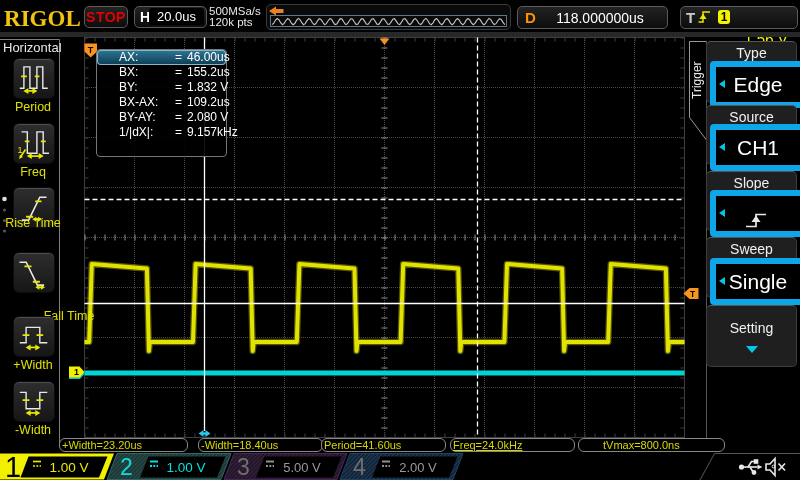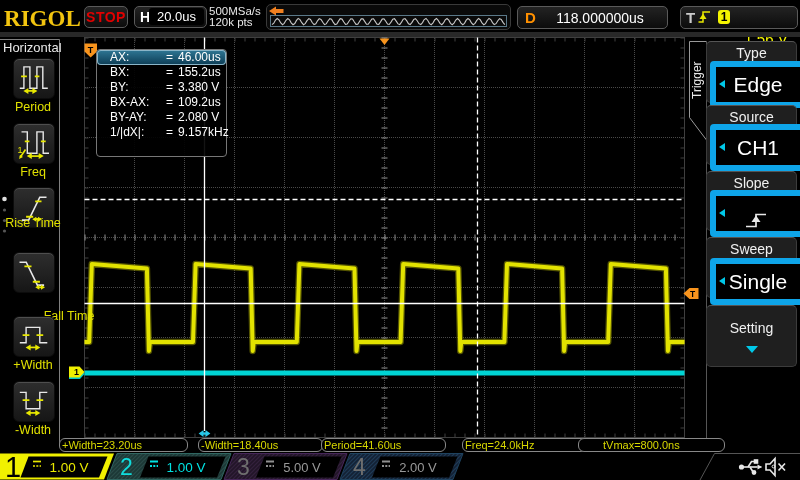--- a/index.html
+++ b/index.html
@@ -28,21 +28,21 @@
 .llab{left:0px;width:66px;text-align:center;font-size:12.5px;color:#e0e000;}
 
 .grp{left:706px;width:89px;background:#1f1f1f;border:1px solid #3c3c3c;border-top-color:#555;border-radius:5px;}
 .grp .lab{text-align:center;font-size:14px;color:#f0f0f0;padding-top:3px;}
 .vbox{left:710px;width:84px;height:35px;background:#000;border:6px solid #0ea5e9;border-radius:4px;color:#fff;font-size:21px;text-align:center;}
 .vbox .tri{position:absolute;left:3px;top:13px;width:0;height:0;border-top:4.5px solid transparent;border-bottom:4.5px solid transparent;border-right:6px solid #00c8e8;}
 #trigtab{left:690px;top:55px;width:14px;height:50px;color:#e8e8e8;font-size:12px;writing-mode:vertical-rl;transform:rotate(180deg);text-align:center;}
 
 .mbox{top:438px;height:12px;background:#000;border:1px solid #888;border-radius:6px;color:#d8d800;font-size:11px;line-height:12px;padding-left:2px;}
 .crow{height:15px;line-height:15px;white-space:nowrap;}
-.crow .cl{display:inline-block;width:56px;padding-left:13px;}
+.crow .cl{display:inline-block;width:56px;padding-left:22px;}
 .crow .ce{display:inline-block;width:12px;}
 .crow .cv{display:inline-block;}
 .crow.hl{background:linear-gradient(#2f7795,#0c3c54);border-radius:4px;box-shadow:0 0 0 1px #8ab5c8 inset;}
 </style>
 </head>
 <body>
 <div id="logo" class="abs">RIGOL</div>
 <div id="stop" class="abs tbox">STOP</div>
 <div id="hblk" class="abs tbox">
     <span class="h">H</span>
@@ -254,23 +254,23 @@
   </div>
 <div class="abs vbox" style="top:258px;"><span class="tri"></span><span style="line-height:35px;">Single</span></div>
 <div class="abs grp" style="top:305px;height:60px;">
     <div class="lab" style="padding-top:14px;">Setting</div>
 <div style="margin:10px auto 0;width:0;height:0;border-left:6px solid transparent;border-right:6px solid transparent;border-top:7px solid #00c8e8;"></div>
   </div>
 
 <div class="abs mbox" style="left:59px;width:125px;">+Width=23.20us</div>
 <div class="abs mbox" style="left:192px;width:121px;margin-left:6px;">-Width=18.40us</div>
 <div class="abs mbox" style="left:321px;width:121px;">Period=41.60us</div>
-<div class="abs mbox" style="left:462px;width:121px;">Freq=24.0kHz</div>
+<div class="abs mbox" style="left:450px;width:121px;text-decoration:underline;">Freq=24.0kHz</div>
 <div class="abs mbox" style="left:578px;width:121px;padding-left:24px;">tVmax=800.0ns</div>
 
 <div class="abs" id="curbox" style="left:96px;top:49px;width:129px;height:106px;background:rgba(0,0,0,.92);border:1px solid #777;border-radius:4px;font-size:12px;color:#fff;">
 <div class="crow hl"><span class="cl">AX:</span><span class="ce">=</span><span class="cv">46.00us</span></div>
 <div class="crow"><span class="cl">BX:</span><span class="ce">=</span><span class="cv">155.2us</span></div>
-<div class="crow"><span class="cl">BY:</span><span class="ce">=</span><span class="cv">3.380 V</span></div>
+<div class="crow"><span class="cl">BY:</span><span class="ce">=</span><span class="cv">1.832 V</span></div>
 <div class="crow"><span class="cl">BX-AX:</span><span class="ce">=</span><span class="cv">109.2us</span></div>
 <div class="crow"><span class="cl">BY-AY:</span><span class="ce">=</span><span class="cv">2.080 V</span></div>
 <div class="crow"><span class="cl">1/|dX|:</span><span class="ce">=</span><span class="cv">9.157kHz</span></div>
 </div>
 
 </body></html>

